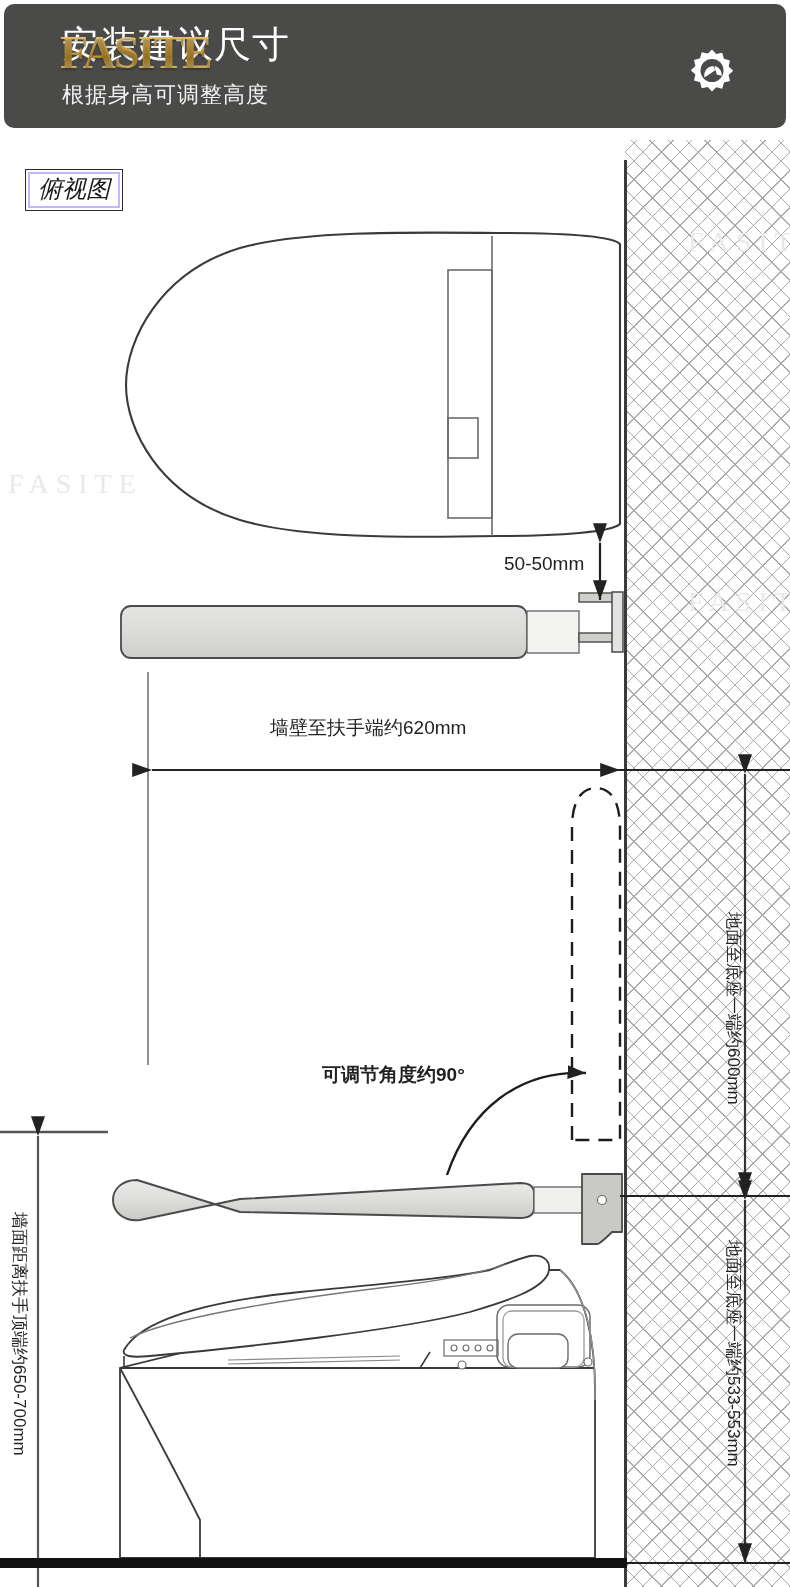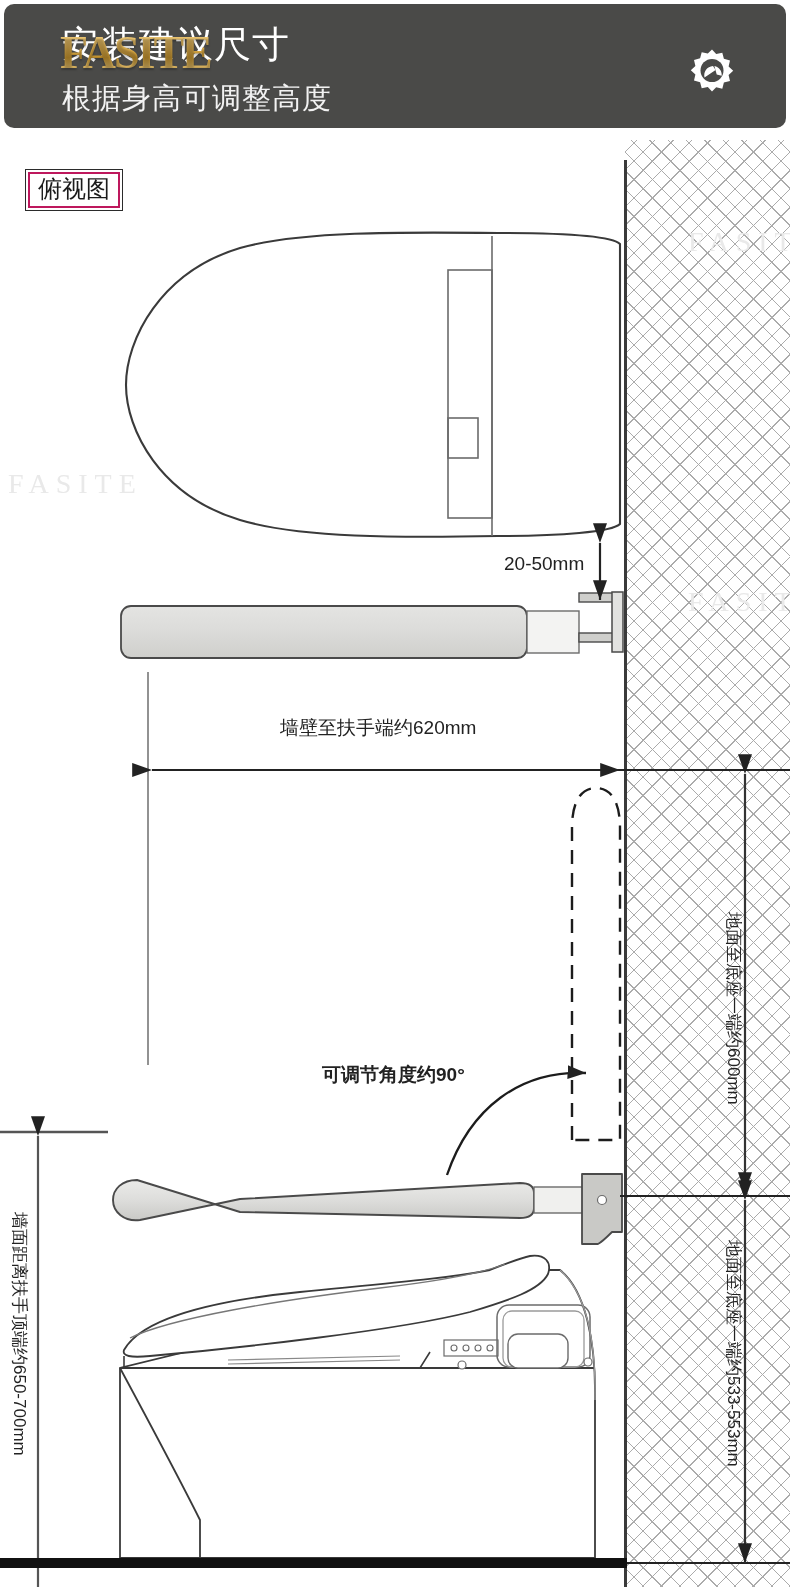--- a/index.html
+++ b/index.html
@@ -29,21 +29,21 @@
     left:58px; top:22px;
     font-size:37px;
     color:#ffffff;
     letter-spacing:1px;
     white-space:nowrap;
     line-height:1;
   }
   .header-sub{
     position:absolute;
     left:58px; top:80px;
-    font-size:29px;
+    font-size:22px;
     color:#f2f2f2;
     letter-spacing:1px;
     white-space:nowrap;
     line-height:1;
     text-align:center;
   }
   .header-watermark{
     position:absolute;
     left:56px; top:26px;
     font-family:"Liberation Serif","DejaVu Serif",serif;
@@ -91,28 +91,29 @@
     color:#e9e9e9;
     white-space:nowrap;
     pointer-events:none;
   }
 
   
   .viewbox{
     position:absolute;
     left:28px; top:172px;
     padding:3px 8px 5px 8px;
-    border:2px solid #be185d;
+    border:2px solid #c4b5fd;
     outline:1px solid #2b2b2b;
     outline-offset:2px;
     font-size:24px;
     color:#1b1b1b;
     line-height:1;
     background:#fff;
     white-space:nowrap;
+    font-style:italic;
   }
 
   
   .dim-text{
     position:absolute;
     font-size:19px;
     color:#222;
     white-space:nowrap;
     line-height:1;
   }
@@ -311,23 +312,23 @@
       <line x1="745" y1="774" x2="745" y2="1192" stroke="#333" stroke-width="2.2" marker-start="url(#ah)" marker-end="url(#ah)"></line>
     </g>
     <g>
       <line x1="620" y1="1563" x2="790" y2="1563" stroke="#222" stroke-width="2.0"></line>
       <line x1="745" y1="1200" x2="745" y2="1563" stroke="#333" stroke-width="2.2" marker-start="url(#ah)" marker-end="url(#ah)"></line>
     </g>
   </svg>
 
   <div class="floor"></div>
 
-  <div class="dim-text" style="left:504px;top:554px;">20-50mm</div>
-
-  <div class="dim-text" style="left:280px;top:718px;">墙壁至扶手端约620mm</div>
+  <div class="dim-text" style="left:504px;top:554px;">50-50mm</div>
+
+  <div class="dim-text" style="left:270px;top:718px;">墙壁至扶手端约620mm</div>
 
   <div class="dim-text" style="left:322px;top:1065px;font-weight:bold;">可调节角度约90°</div>
 
   <div class="vert-text rot-cw" style="left:742px;top:912px;">地面至底座一端约600mm</div>
 
   <div class="vert-text rot-cw" style="left:742px;top:1240px;">地面至底座一端约533-553mm</div>
 
   <div class="vert-text rot-cw" style="left:28px;top:1212px;">墙面距离扶手顶端约650-700mm</div>
 
 </div>

